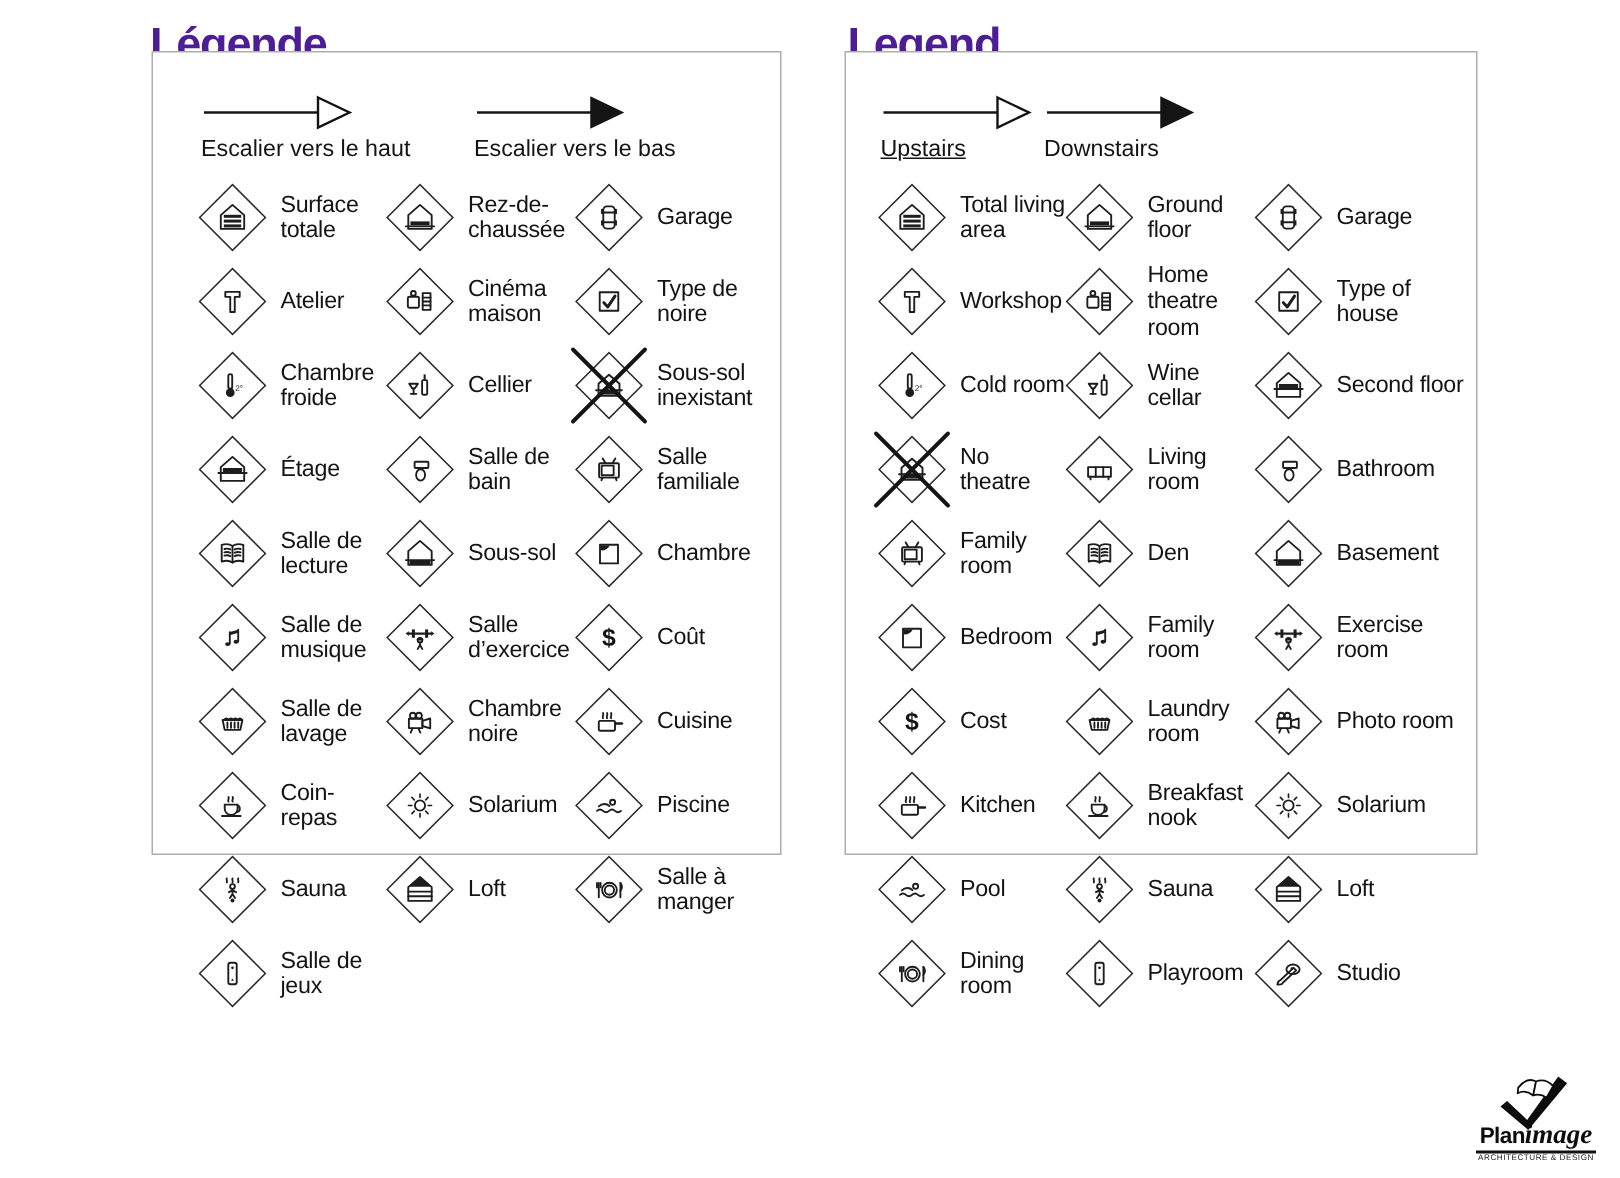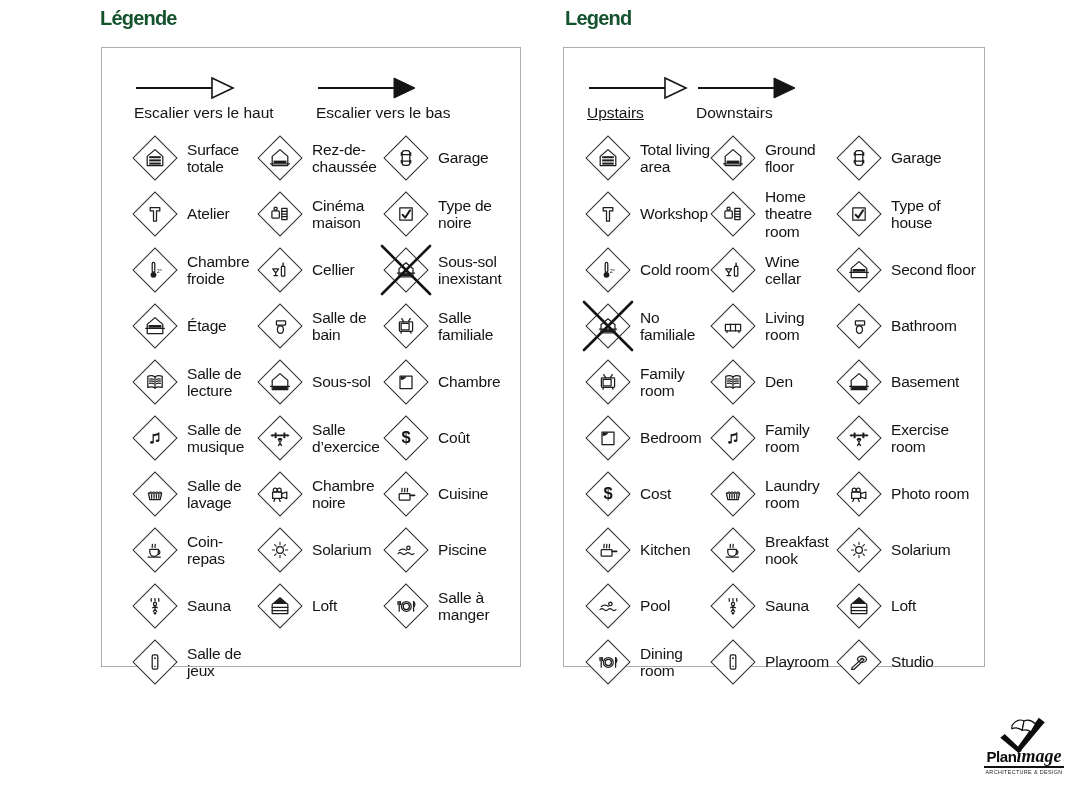--- a/index.html
+++ b/index.html
@@ -1,27 +1,27 @@
 <!DOCTYPE html>
 <html><head>
 <meta charset="utf-8">
 <style>
   html,body{margin:0;padding:0;}
   body{
     width:1080px;height:785px;background:#ffffff;position:relative;overflow:hidden;
     font-family:"Liberation Sans","DejaVu Sans",sans-serif;color:#141414;
   }
   .title{
-    position:absolute;top:0;margin:0;font-size:20px;font-weight:700;
-    letter-spacing:-0.8px;color:#14532d;line-height:36px;
+    position:absolute;top:12px;margin:0;font-size:30px;font-weight:700;
+    letter-spacing:-0.8px;color:#4c1d95;line-height:36px;
   }
   .title-fr{left:100px;}
   .title-en{left:565px;}
   .panel{
-    position:absolute;top:47px;height:620px;box-sizing:border-box;
+    position:absolute;top:34px;height:536px;box-sizing:border-box;
     border:1px solid #adadad;background:#fff;
   }
   .panel-fr{left:101px;width:420px;padding:27px 6px 0 30px;}
   .panel-en{left:563px;width:422px;padding:27px 6px 0 21px;}
   .arrows{display:flex;align-items:flex-start;}
   .arrow-block{margin-left:2px;min-width:0;}
   .panel-fr .arrow-block:first-child{width:152px;margin-right:28px;}
   .panel-en .arrow-block:first-child{width:80px;margin-right:27px;text-decoration:underline;}
   .arrow{display:block;width:102px;height:26px;overflow:visible;}
   .arrow line{stroke:#141414;stroke-width:1.8;}
@@ -543,21 +543,21 @@
           <svg class="glyph" viewBox="0 0 24 24">
             <path d="M5 10.8 L12 4.8 L19 10.8 V18.8 H5 Z"></path>
             <rect class="f" x="6.4" y="15.6" width="11.2" height="2.4"></rect>
             <line x1="3.4" y1="15.2" x2="20.6" y2="15.2"></line>
           </svg>
           <svg class="xover" viewBox="0 0 56 56">
             <line x1="4" y1="4" x2="52" y2="52"></line>
             <line x1="52" y1="4" x2="4" y2="52"></line>
           </svg>
         </span>
-        <span class="lbl">No familiale</span>
+        <span class="lbl">No theatre</span>
       </div>
       <div class="cell">
         <span class="dwrap">
           <span class="diamond"></span>
           <svg class="glyph" viewBox="0 0 24 24">
             <rect x="4.4" y="10.4" width="15.2" height="6.4"></rect>
             <line x1="9.5" y1="10.4" x2="9.5" y2="16.8"></line>
             <line x1="14.5" y1="10.4" x2="14.5" y2="16.8"></line>
             <line x1="6" y1="16.8" x2="6" y2="18.6"></line>
             <line x1="18" y1="16.8" x2="18" y2="18.6"></line>

